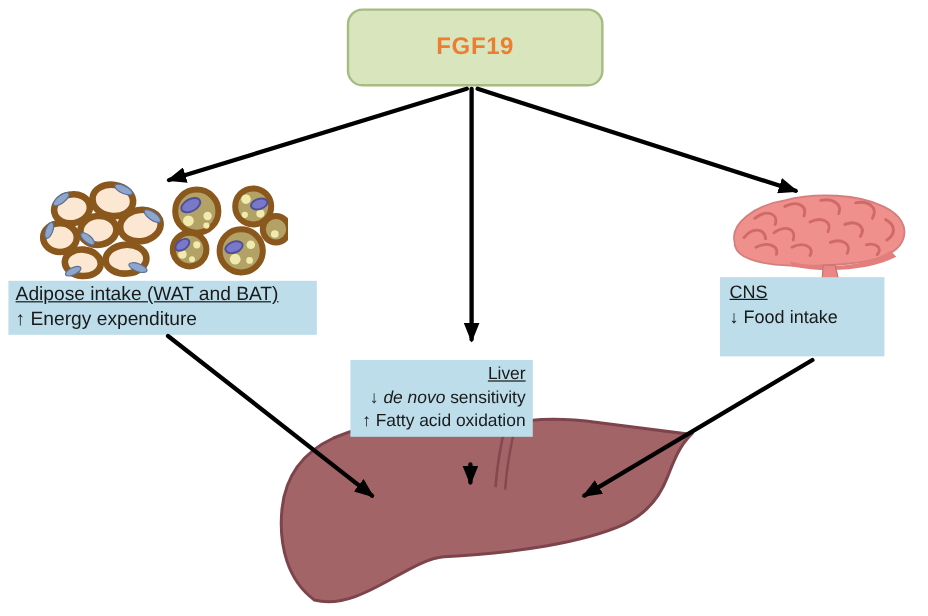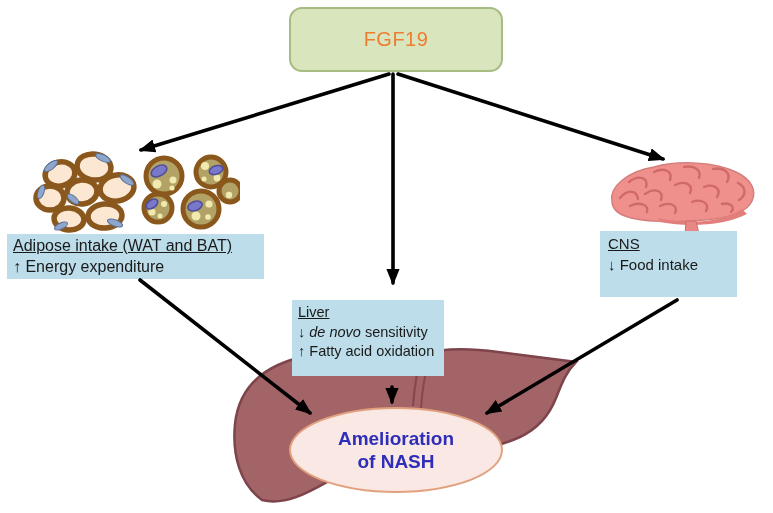--- a/index.html
+++ b/index.html
@@ -8,26 +8,26 @@
     font-family:"Liberation Sans", sans-serif;color:#1a1a1a;
   }
   .abs{position:absolute;}
   svg{display:block;}
   
   .fgf19-box{
     left:289px;top:7px;width:214px;height:65px;box-sizing:border-box;
     background:#d9e5bd;border:2.5px solid #a6bc82;border-radius:13px;
     display:flex;align-items:center;justify-content:center;
   }
-  .fgf19-box .lbl{font-size:20px;font-weight:normal;color:#ed7d31;letter-spacing:.5px;}
+  .fgf19-box .lbl{font-size:20px;font-weight:bold;color:#ed7d31;letter-spacing:.5px;}
   
   .info-box{background:#bcdde9;box-sizing:border-box;line-height:21px;}
   .info-box .hd{text-decoration:underline;}
   .adipose-box{left:7px;top:234px;width:257px;height:45px;font-size:16px;padding:1px 6px;white-space:nowrap;}
-  .liver-box{left:292px;top:300px;width:152px;height:76px;font-size:14.5px;padding:3px 6px;white-space:nowrap;line-height:19.5px;}
+  .liver-box{left:292px;top:300px;width:152px;height:64px;font-size:14.5px;padding:3px 6px;white-space:nowrap;line-height:19.5px;text-align:right;}
   .cns-box{left:600px;top:231px;width:137px;height:66px;font-size:15px;padding:2px 8px;white-space:nowrap;}
   .it{font-style:italic;}
   
   .outcome{
     left:289px;top:407px;width:214px;height:86px;box-sizing:border-box;
     background:#f9e8e4;border:2px solid #e2a17e;border-radius:50%;
     display:flex;flex-direction:column;align-items:center;justify-content:center;
     font-size:19px;font-weight:bold;color:#2e2eb8;line-height:23px;text-align:center;
   }
   .layer{left:0;top:0;pointer-events:none;}
@@ -47,24 +47,20 @@
          C 528 356, 554 359, 576 362
          C 565 373, 561 386, 556 398
          C 549 416, 537 429, 520 437
          C 500 446, 478 451, 455 455
          C 420 461, 390 463, 370 464
          C 340 466, 300 510, 262 500 Z" fill="#a36467" stroke="#7d444b" stroke-width="2.5"></path>
     <path d="M 421 355 C 417 372, 414 390, 413 406" fill="none" stroke="#86474f" stroke-width="2.2"></path>
     <path d="M 429 357 C 425 374, 422 392, 421 408" fill="none" stroke="#86474f" stroke-width="2"></path>
   </svg>
 
-  <div class="abs outcome">
-    <div>Amelioration</div>
-    <div>of NASH</div>
-  </div>
 
   <svg class="abs layer" style="left:33px;top:146px" width="207" height="92" viewBox="0 0 207 92">
     <g stroke="#8a571c" stroke-width="5.5" fill="#fbe7d2">
       <ellipse cx="27" cy="28" rx="15" ry="12" transform="rotate(-12 27 28)"></ellipse>
       <ellipse cx="61" cy="21" rx="17" ry="13" transform="rotate(8 61 21)"></ellipse>
       <ellipse cx="17" cy="52" rx="14" ry="12"></ellipse>
       <ellipse cx="49" cy="46" rx="15" ry="12" transform="rotate(-6 49 46)"></ellipse>
       <ellipse cx="84" cy="42" rx="17" ry="13" transform="rotate(-10 84 42)"></ellipse>
       <ellipse cx="36" cy="73" rx="15" ry="11" transform="rotate(5 36 73)"></ellipse>
       <ellipse cx="72" cy="70" rx="17" ry="12" transform="rotate(-4 72 70)"></ellipse>

